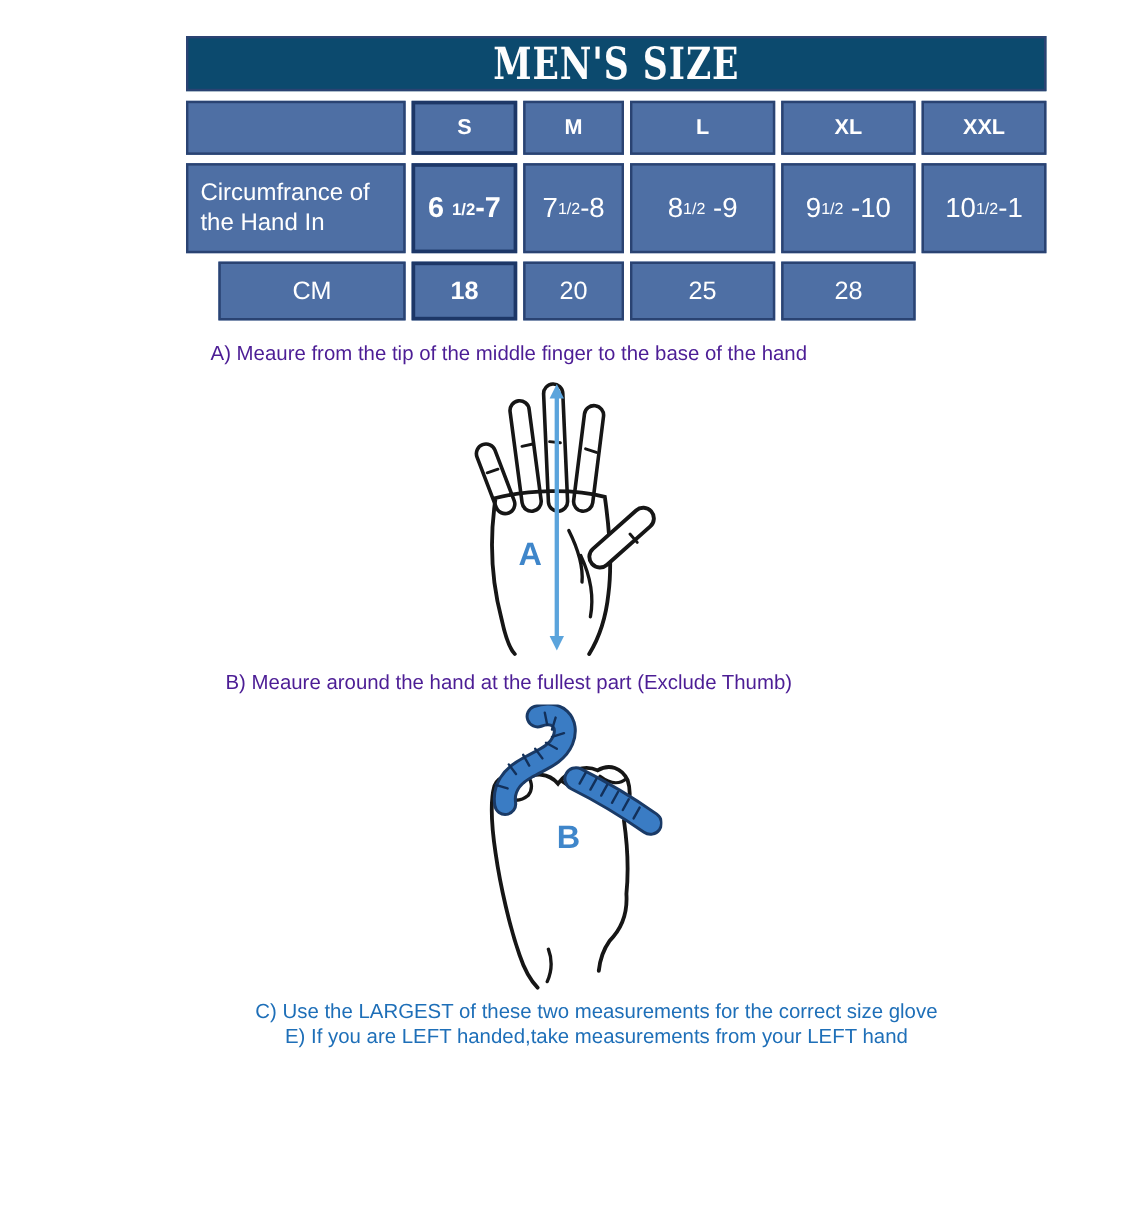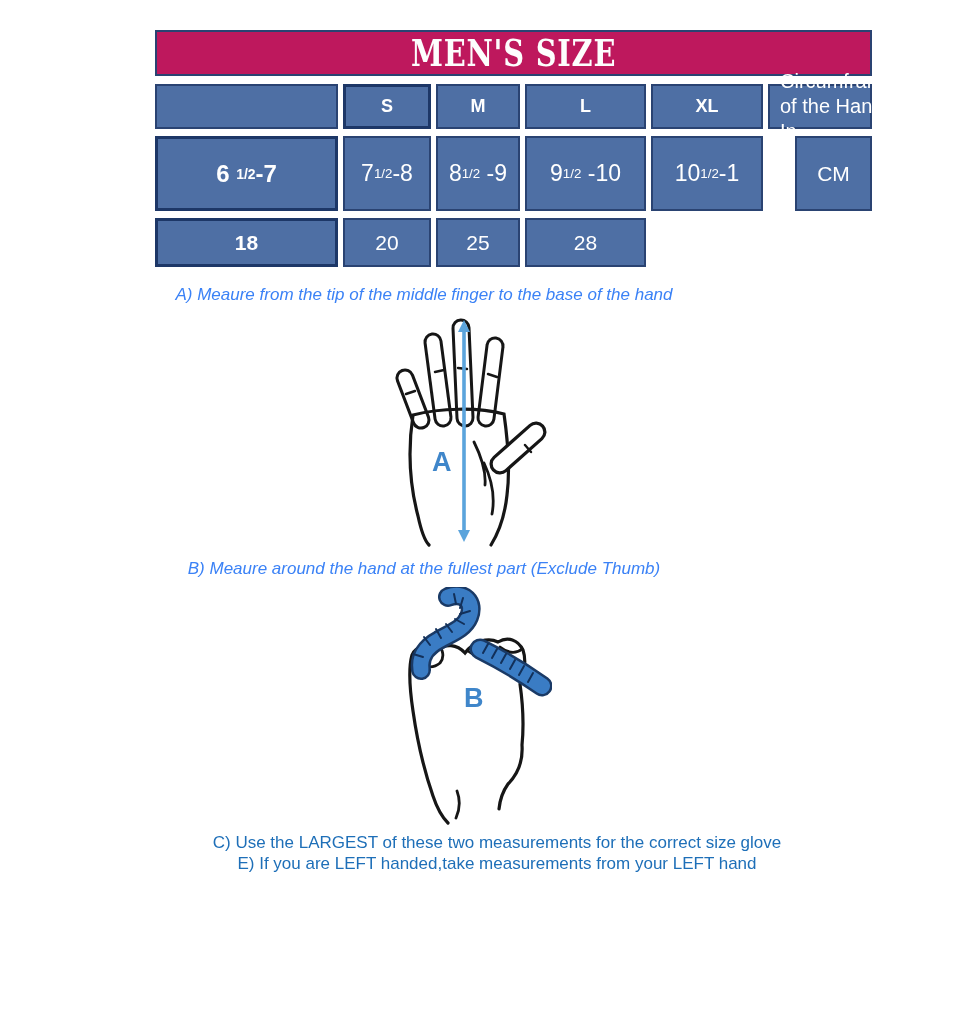--- a/index.html
+++ b/index.html
@@ -11,21 +11,21 @@
     background: #ffffff;
     font-family: "Liberation Sans", sans-serif;
     overflow: hidden;
     margin: 0 auto;
   }
 
   
   .size-chart { position: absolute; left: 155px; top: 30px; width: 717px; }
   .title-bar {
     width: 717px; height: 46px;
-    background: #be185d;
+    background: #0c4a6e;
     border: 2px solid #2a4372;
     display: flex; align-items: center; justify-content: center;
     margin-bottom: 8px;
   }
   .title-text {
     display: inline-block;
     font-family: "DejaVu Serif", serif;
     font-weight: bold;
     font-size: 37px;
     letter-spacing: 1px;
@@ -56,23 +56,22 @@
   .cell.value { font-size: 23px; white-space: pre; }
   .cell.cm-value { font-size: 21px; }
   .frac { font-size: 0.58em; }
   .cell.hl { border: 3px solid #1d3767; font-weight: bold; }
   .cell.value.hl { font-size: 24px; }
 
   
   .instr {
     position: absolute; left: 0; width: 848px;
     text-align: center;
-    color: #3b82f6;
+    color: #4c1d95;
     font-size: 17px;
-    font-style: italic;
   }
   .instr-a { top: 285px; }
   .instr-b { top: 559px; }
   .instr-block { position: absolute; left: 0; top: 833px; width: 956px; text-align: center; color: #1e6fb8; font-size: 17px; padding-left: 38px; }
   .instr-block div { line-height: 20.5px; }
 
   
   .figure { position: absolute; }
   .figure-a { left: 388px; top: 314px; width: 164px; height: 234px; }
   .figure-b { left: 396px; top: 587px; width: 156px; height: 238px; }
@@ -88,20 +87,21 @@
     <div class="title-bar">
       <span class="title-text">MEN'S SIZE</span>
     </div>
     <div class="grid">
 
       <div class="cell"></div>
       <div class="cell head hl">S</div>
       <div class="cell head">M</div>
       <div class="cell head">L</div>
       <div class="cell head">XL</div>
+      <div class="cell head">XXL</div>
 
       <div class="cell label-inches">Circumfrance of the Hand In</div>
       <div class="cell value hl"><span>6 </span><span class="frac">1/2</span><span>-7</span></div>
       <div class="cell value"><span>7</span><span class="frac">1/2</span><span>-8</span></div>
       <div class="cell value"><span>8</span><span class="frac">1/2</span><span> -9</span></div>
       <div class="cell value"><span>9</span><span class="frac">1/2</span><span> -10</span></div>
       <div class="cell value"><span>10</span><span class="frac">1/2</span><span>-1</span></div>
 
       <div class="cell label-cm">CM</div>
       <div class="cell cm-value hl">18</div>

